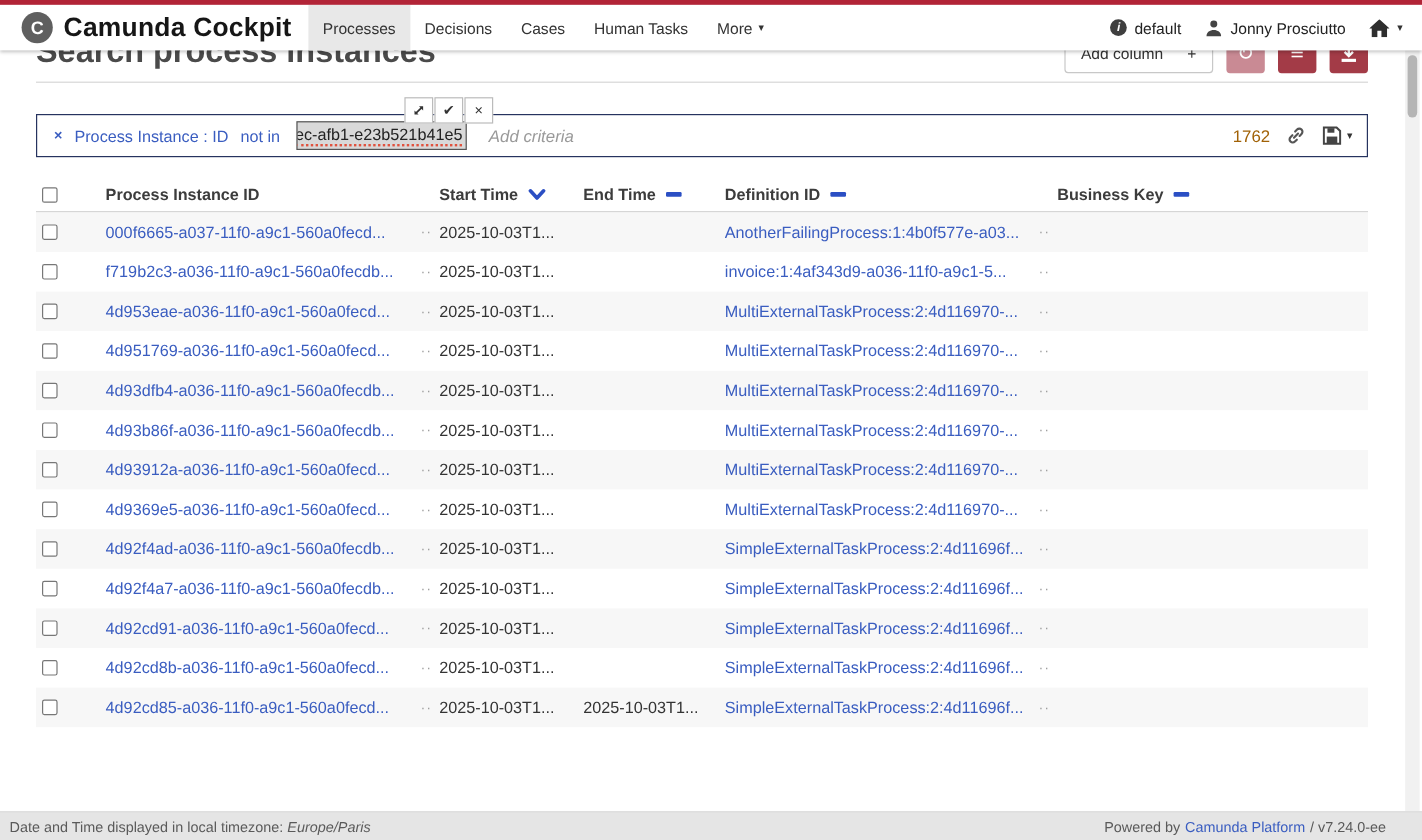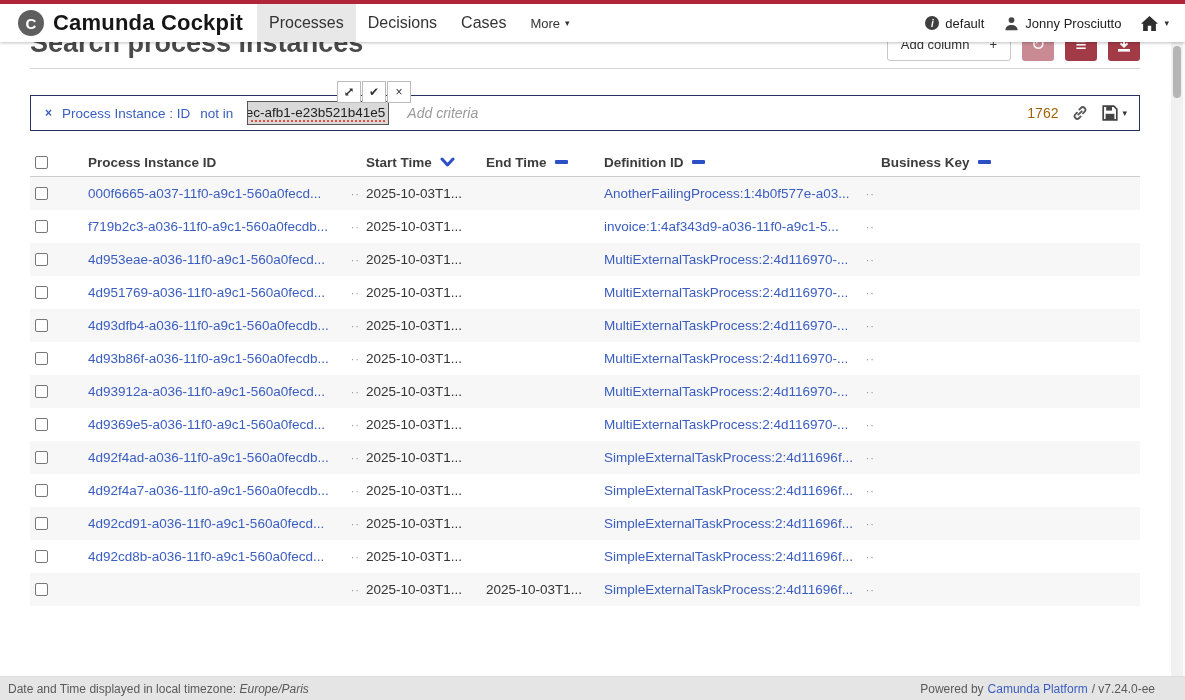--- a/index.html
+++ b/index.html
@@ -10,21 +10,21 @@
   .top-strip { position:absolute; top:0; left:0; width:1185px; height:4px; background:#b22437; z-index:30; }
 
   
   .navbar { position:absolute; top:4px; left:0; width:1185px; height:38px; background:#fff;
     z-index:20; box-shadow:0 1px 3px rgba(0,0,0,.25); display:flex; align-items:center; }
   .logo { width:26px; height:26px; border-radius:50%; background:#5f5f5f; color:#fff;
     font-weight:bold; font-size:15px; display:flex; align-items:center; justify-content:center;
     margin-left:18px; }
   .brand { font-size:22px; font-weight:700; color:#161616; margin-left:9px; letter-spacing:.2px; }
   .tabs { display:flex; height:38px; margin-left:14px; }
-  .tab { height:38px; display:flex; align-items:center; padding:0 12px; font-size:16px; color:#333; cursor:pointer; }
+  .tab { height:38px; display:flex; align-items:center; padding:0 12px; font-size:13px; color:#333; cursor:pointer; }
   .tab.active { background:#e8e8e8; }
   .more { display:flex; align-items:center; gap:5px; padding:0 12px; font-size:13px; color:#333; height:38px; }
   .nav-right { margin-left:auto; display:flex; align-items:center; gap:20px; padding-right:16px; font-size:13px; color:#222; }
   .nav-item { display:flex; align-items:center; gap:6px; }
   .info-icon { width:14px; height:14px; border-radius:50%; background:#3f3f3f; color:#fff;
     font-size:10px; font-weight:bold; font-style:italic; display:flex; align-items:center; justify-content:center; }
   .caret { font-size:9px; color:#333; }
 
   
   .content { position:absolute; top:0; left:30px; width:1110px; z-index:1; }
@@ -91,20 +91,21 @@
 
 <div class="top-strip"></div>
 
 <div class="navbar">
   <div class="logo">C</div>
   <div class="brand">Camunda Cockpit</div>
   <div class="tabs">
     <div class="tab active">Processes</div>
     <div class="tab">Decisions</div>
     <div class="tab">Cases</div>
+    <div class="tab">Human Tasks</div>
     <div class="more">
       <span>More</span>
       <span class="caret">▾</span>
     </div>
   </div>
   <div class="nav-right">
     <div class="nav-item">
       <span class="info-icon">i</span>
       <span>default</span>
     </div>
@@ -411,20 +412,21 @@
             <a class="cell-link">SimpleExternalTaskProcess:2:4d11696f...</a>
             <span class="dots">··</span>
           </div>
           <div class="td"></div>
         </div>
         <div class="tr odd">
           <div class="td">
             <span class="cb"></span>
           </div>
           <div class="td">
+            <a class="cell-link">4d92cd85-a036-11f0-a9c1-560a0fecd...</a>
             <span class="dots">··</span>
           </div>
           <div class="td">2025-10-03T1...</div>
           <div class="td">2025-10-03T1...</div>
           <div class="td">
             <a class="cell-link">SimpleExternalTaskProcess:2:4d11696f...</a>
             <span class="dots">··</span>
           </div>
           <div class="td"></div>
         </div>

